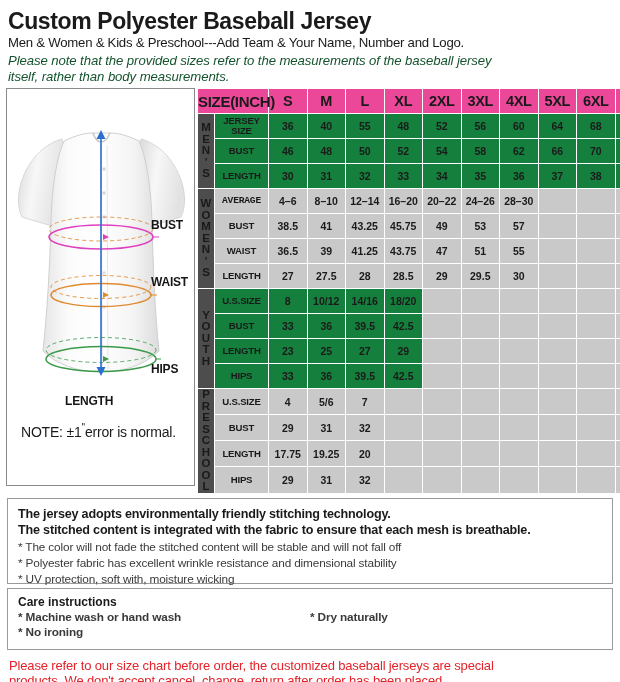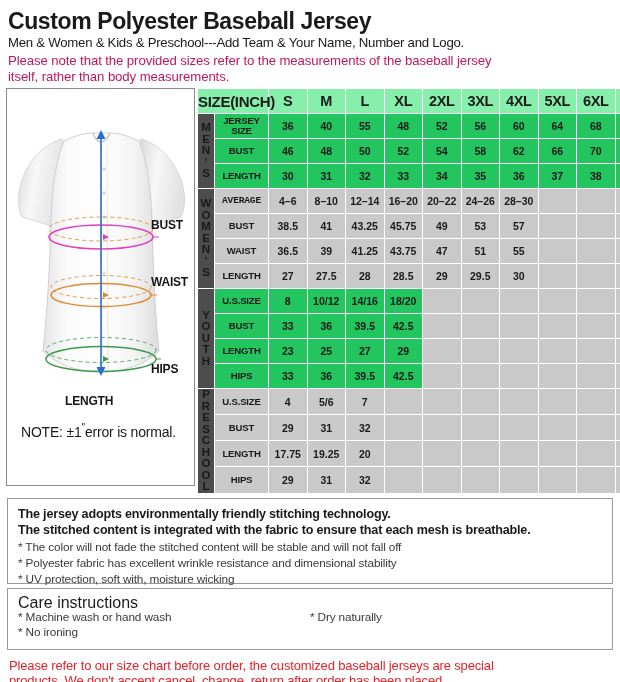--- a/index.html
+++ b/index.html
@@ -85,21 +85,21 @@
   .size-table td, .size-table th {
     border: 1px solid #ffffff;
     text-align: center;
     vertical-align: middle;
     padding: 0;
     height: 25px;
     font-weight: bold;
     color: #1a1a1a;
   }
   .hdr {
-    background: #86efac;
+    background: #ec4899;
     color: #ffffff;
     font-size: 14.5px;
     height: 24px;
     letter-spacing: -0.3px;
     border: 1px solid #4d4d4d;
   }
   .hdr-size { font-size: 15px; }
   .grp {
     background: #4d4d4d;
     color: #ffffff;
@@ -115,21 +115,21 @@
     display: block;
     white-space: pre-line;
     text-align: center;
   }
   .rowlab {
     width: 54px;
     font-size: 9.6px;
     letter-spacing: -0.2px;
     line-height: 10px;
   }
-  .light { background: #22c55e; }
+  .light { background: #15803d; }
   .shade { background: #c9c9c9; }
   .size-table col.sz { width: 38.5px; }
 
   
   .info-box {
     border: 1px solid #9a9a9a;
     margin: 4px 1px 0 1px;
     padding: 7px 20px 8px 10px;
     height: 86px;
   }
@@ -145,49 +145,49 @@
     color: #3a3a3a;
     letter-spacing: -0.15px;
   }
   .care-box {
     border: 1px solid #9a9a9a;
     margin: 4px 1px 0 1px;
     padding: 6px 10px 7px 10px;
     height: 62px;
   }
   .care-title {
-    font-size: 16px;
-    font-weight: normal;
+    font-size: 12px;
+    font-weight: bold;
     line-height: 15px;
   }
   .care-grid {
     display: flex;
   }
-  .care-col { width: 50%; }
+  .care-col { width: 50%; font-weight: bold; }
   .care-item {
     font-size: 11.8px;
     line-height: 15.5px;
     color: #3a3a3a;
     letter-spacing: -0.15px;
   }
   .final-note {
     margin: 8px 2px 0 3px;
     font-size: 13px;
     line-height: 15.5px;
     letter-spacing: -0.15px;
   }
 </style>
 </head>
 <body>
 
 <div class="page">
 
   <h1 class="title">Custom Polyester Baseball Jersey</h1>
   <div class="subtitle">Men &amp; Women &amp; Kids &amp; Preschool---Add Team &amp; Your Name, Number and Logo.</div>
-  <div class="notice" style="color: #be185d;">
+  <div class="notice" style="color: #14532d; font-style: italic;">
     <div>Please note that the provided sizes refer to the measurements of the baseball jersey</div>
     <div>itself, rather than body measurements.</div>
   </div>
 
   <div class="mid">
 
     <div class="figure-box">
       <div class="jersey-wrap">
         <svg width="189" height="300" viewBox="0 0 189 300">
           <defs>

